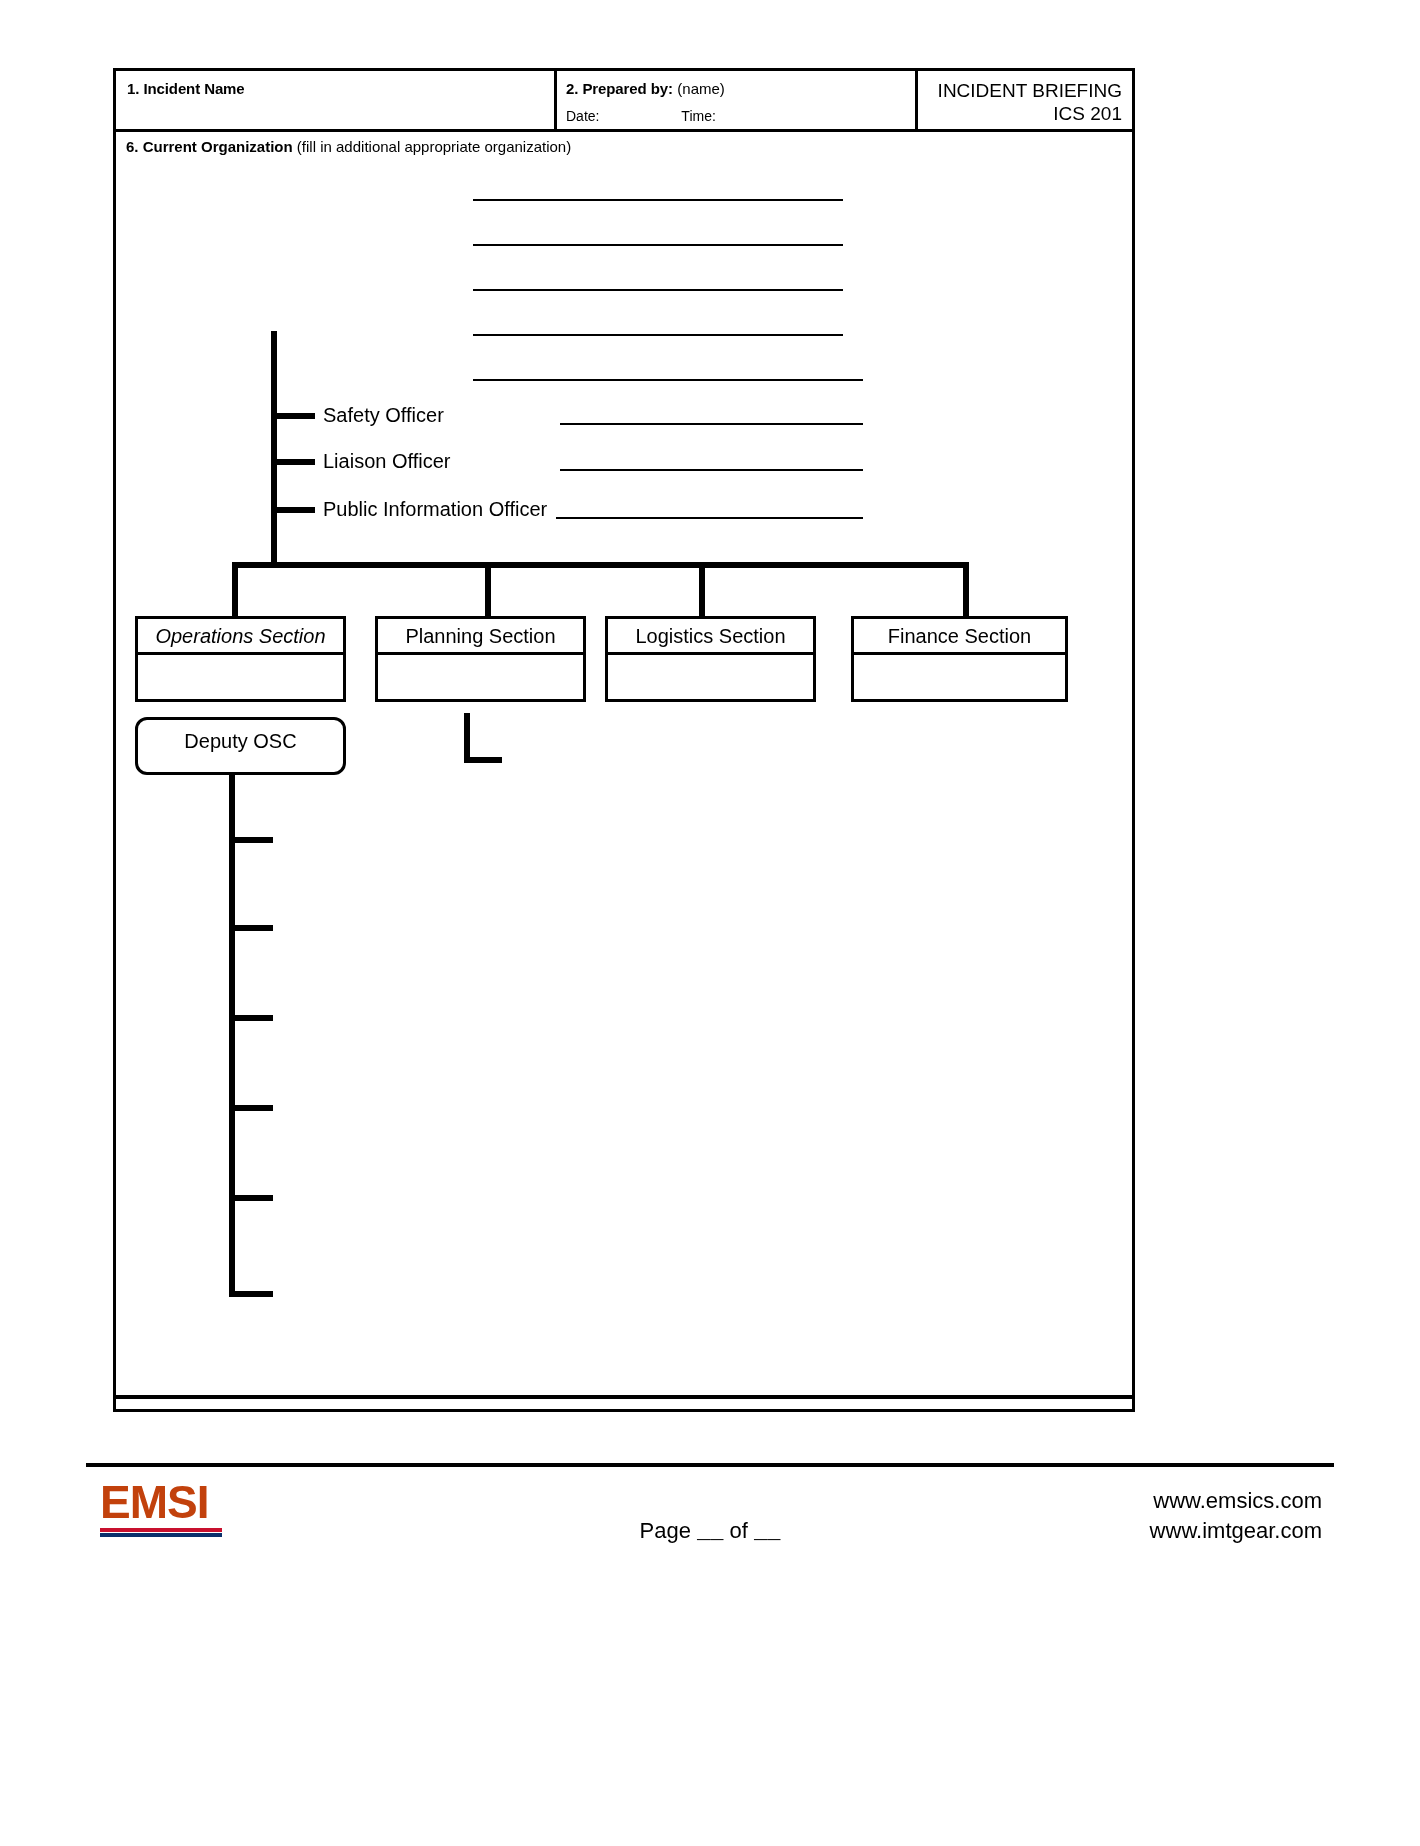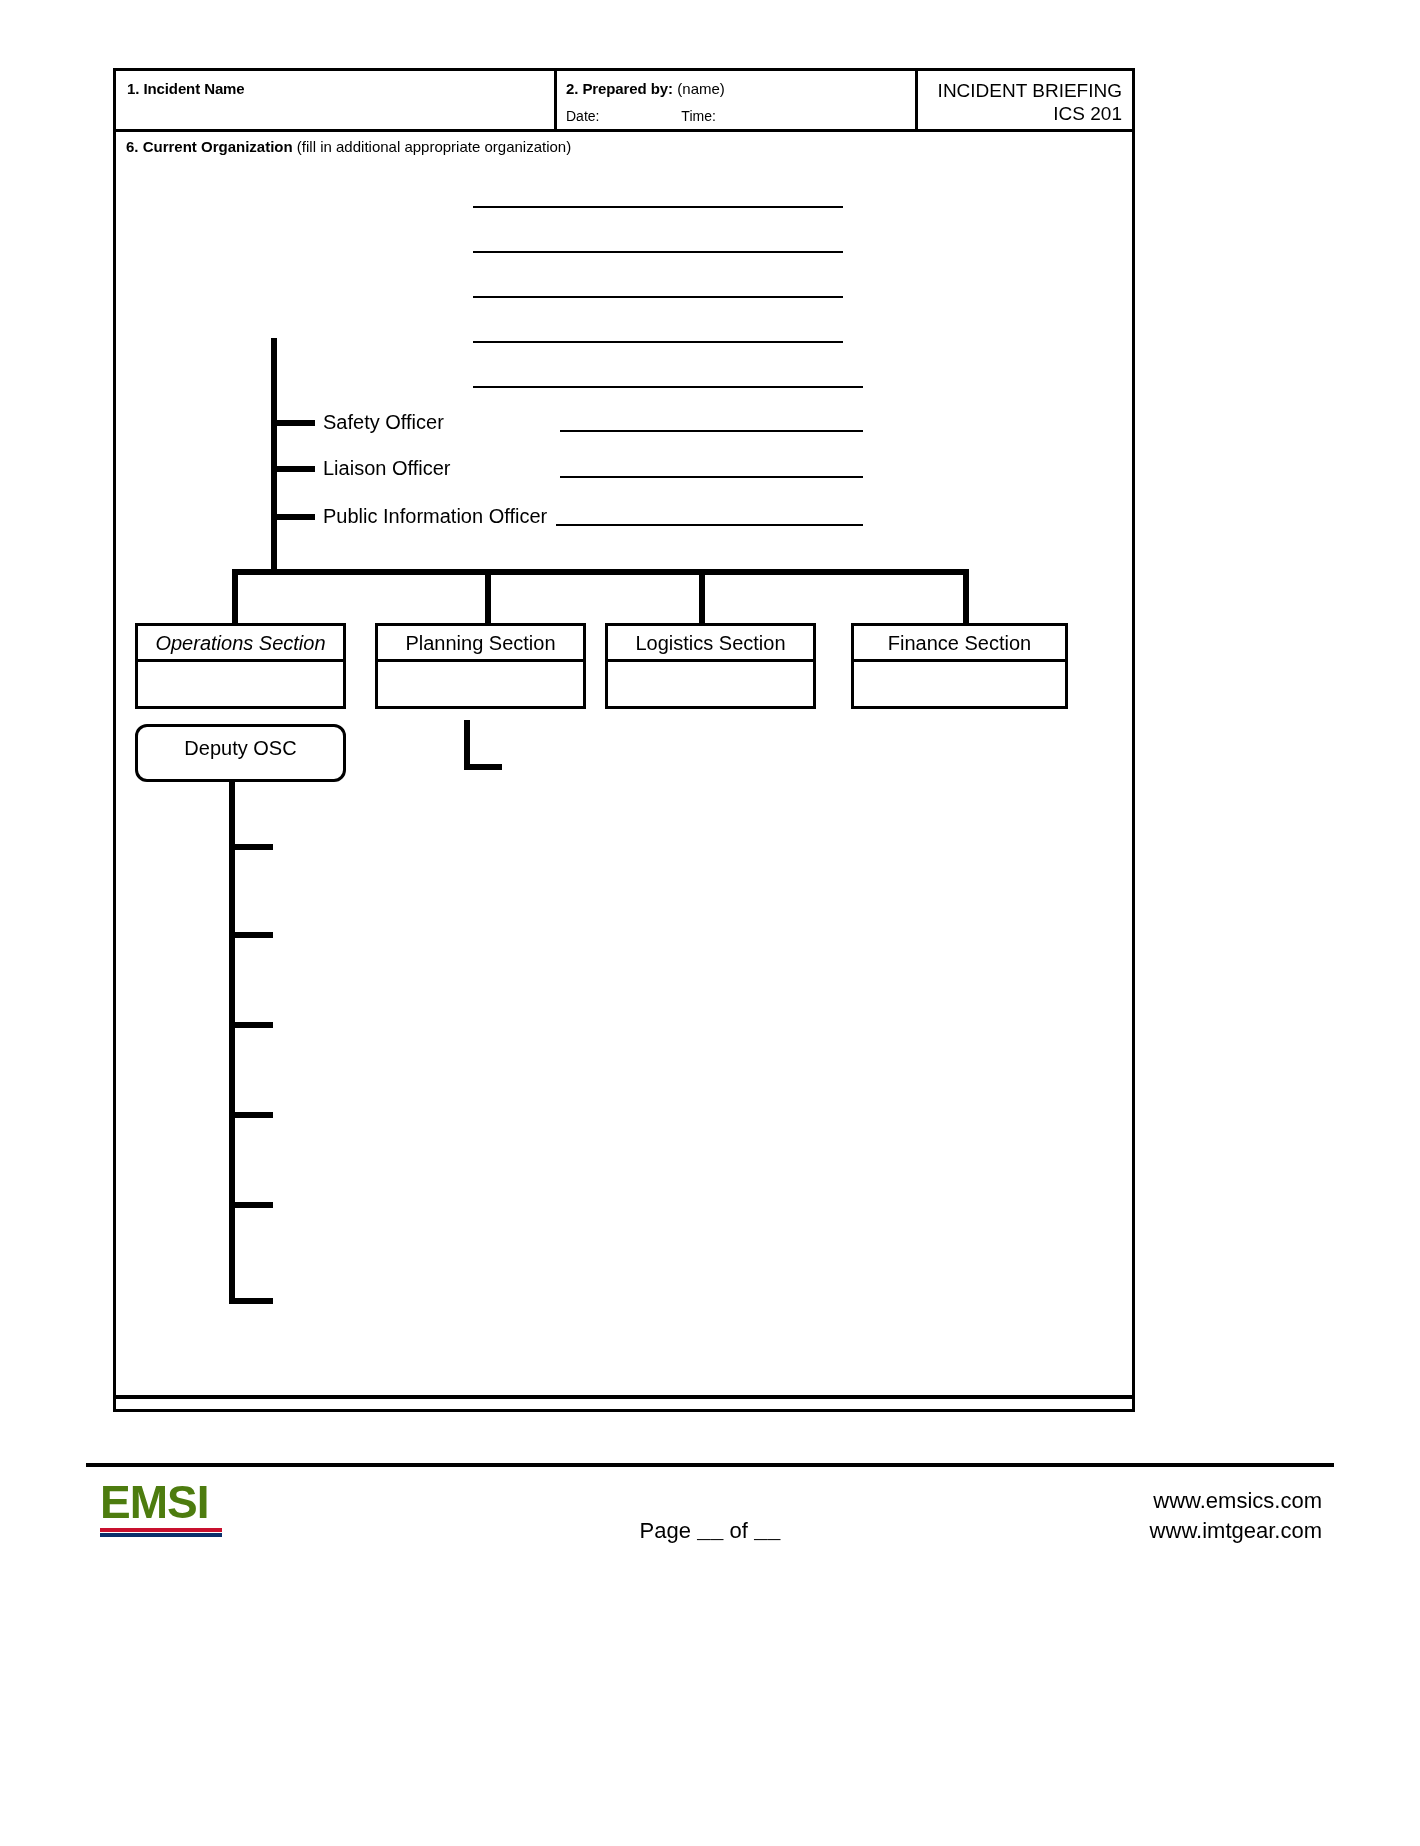--- a/index.html
+++ b/index.html
@@ -95,21 +95,21 @@
     top: 138px;
     font-size: 15px;
     white-space: nowrap;
   }
   .sec6 b { font-weight: bold; }
 
   
   .org {
     position: absolute;
     left: 113px;
-    top: 132px;
+    top: 125px;
     width: 1022px;
     height: 1280px;
   }
 
   
   .rule {
     position: absolute;
     border-bottom: 2px solid #000;
     height: 0;
   }
@@ -198,21 +198,21 @@
     left: 100px;
     top: 1479px;
     width: 240px;
   }
   .emsi-word {
     font-family: "Liberation Sans", sans-serif;
     font-weight: bold;
     font-size: 46px;
     letter-spacing: -1px;
     line-height: 46px;
-    color: #4d7c0f;
+    color: #c2410c;
   }
   .emsi-bars {
     margin-top: 3px;
     width: 122px;
     height: 9px;
     position: relative;
   }
   .emsi-bar-red {
     position: absolute;
     left: 0; top: 0;

